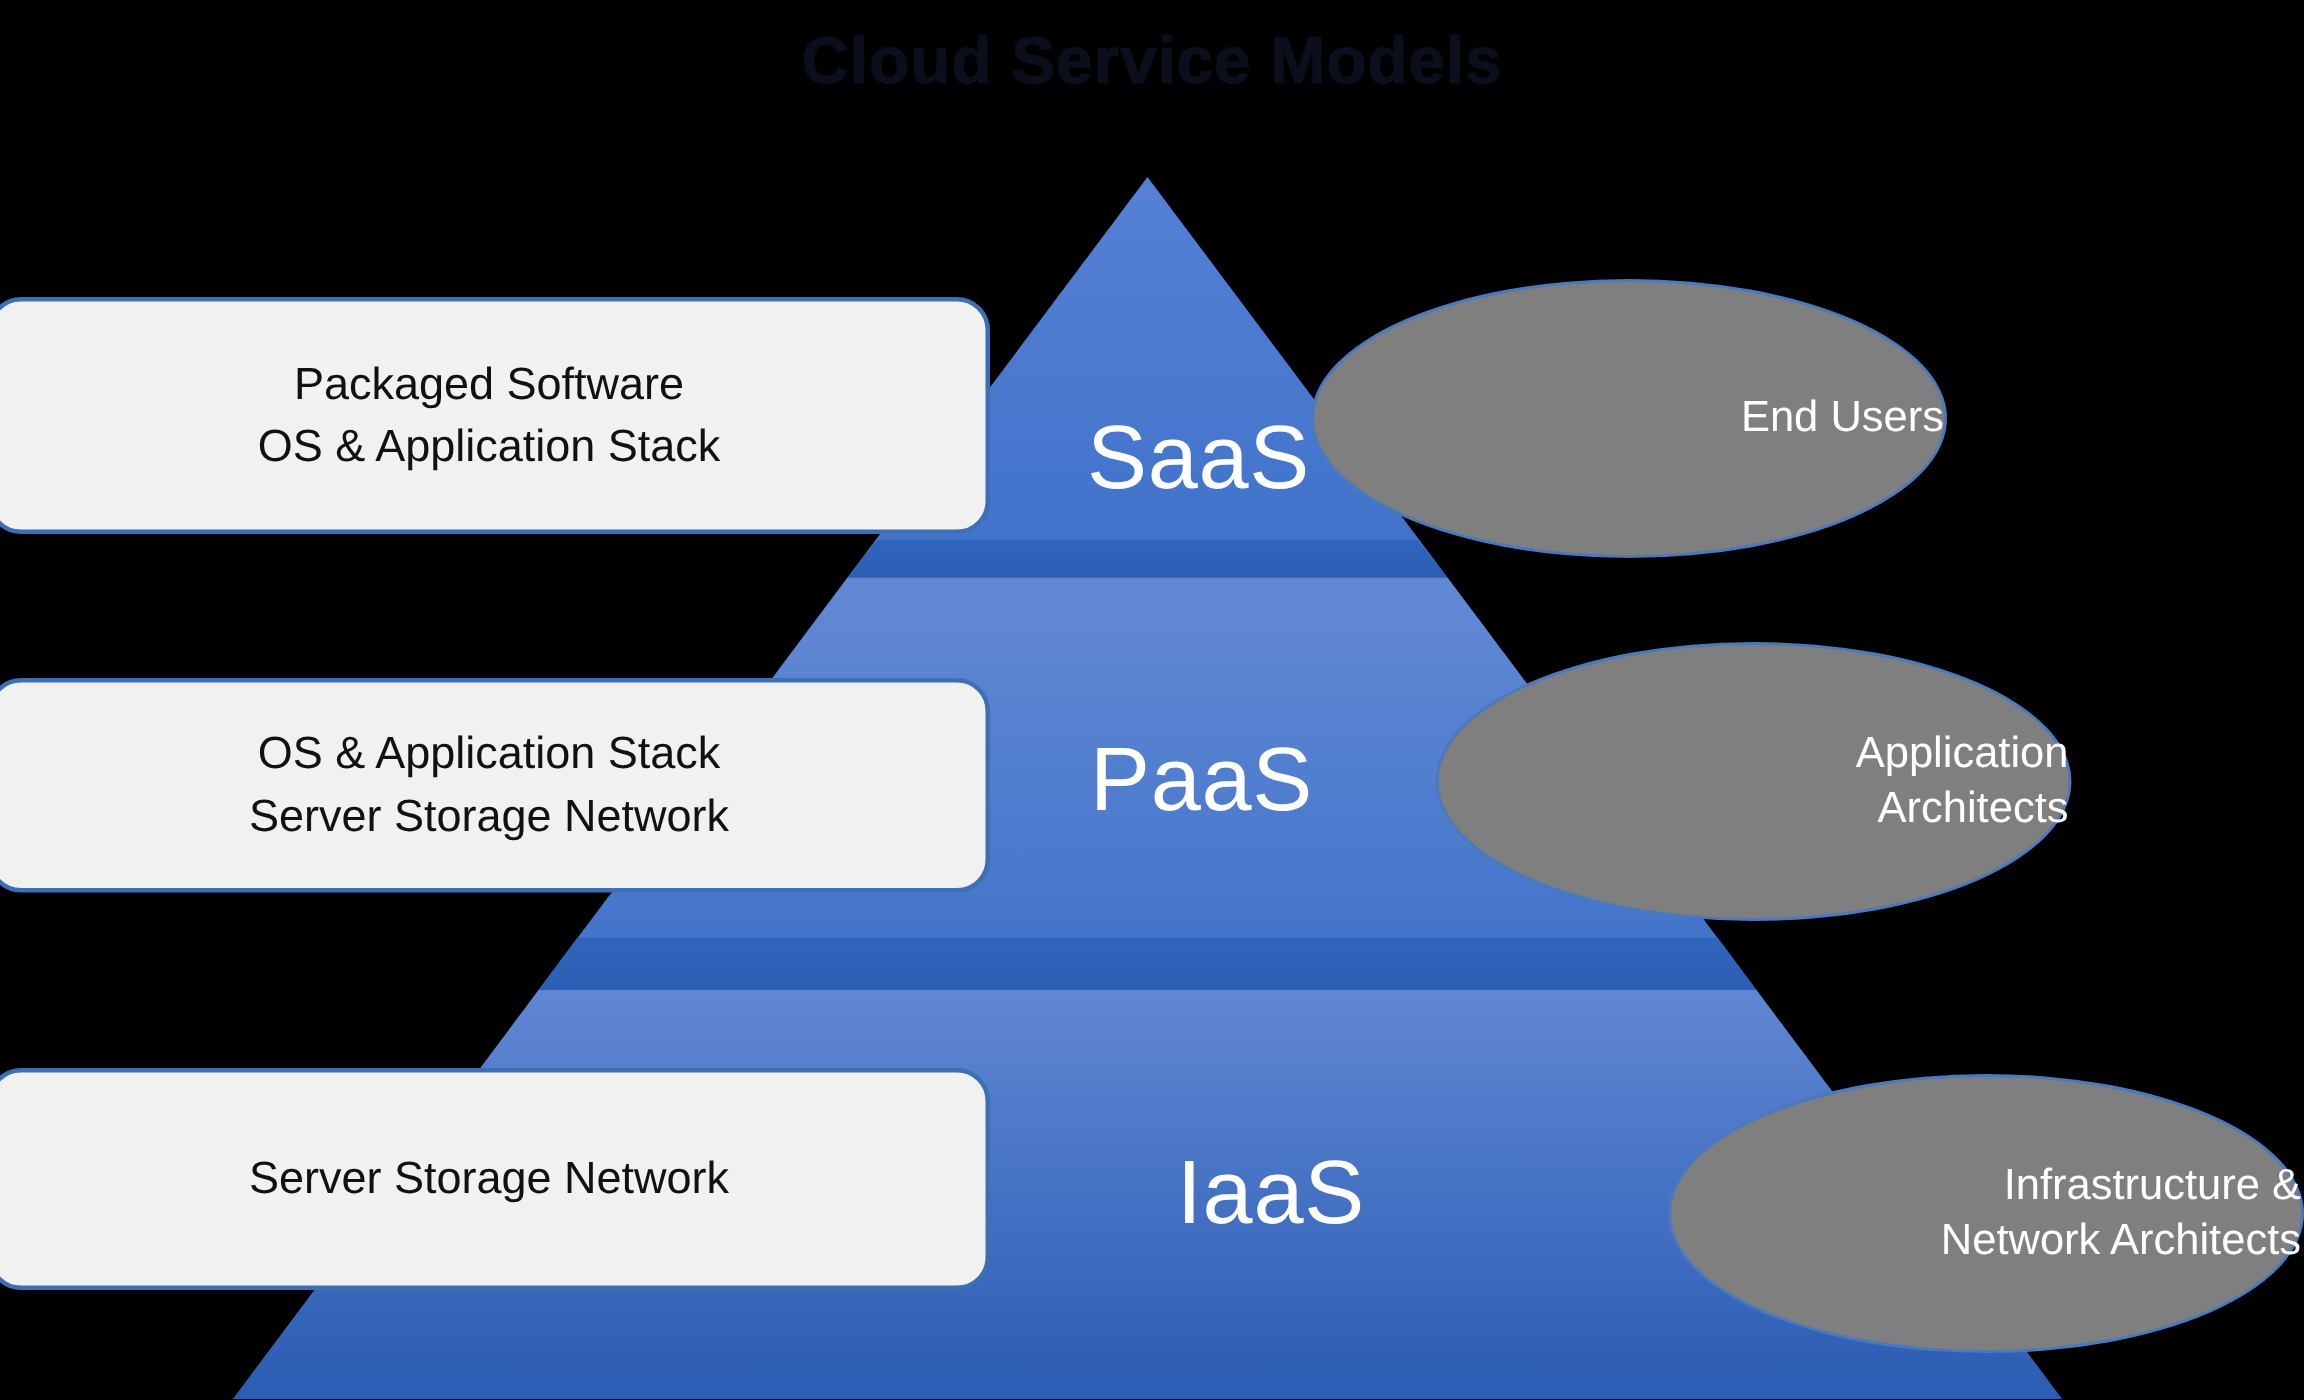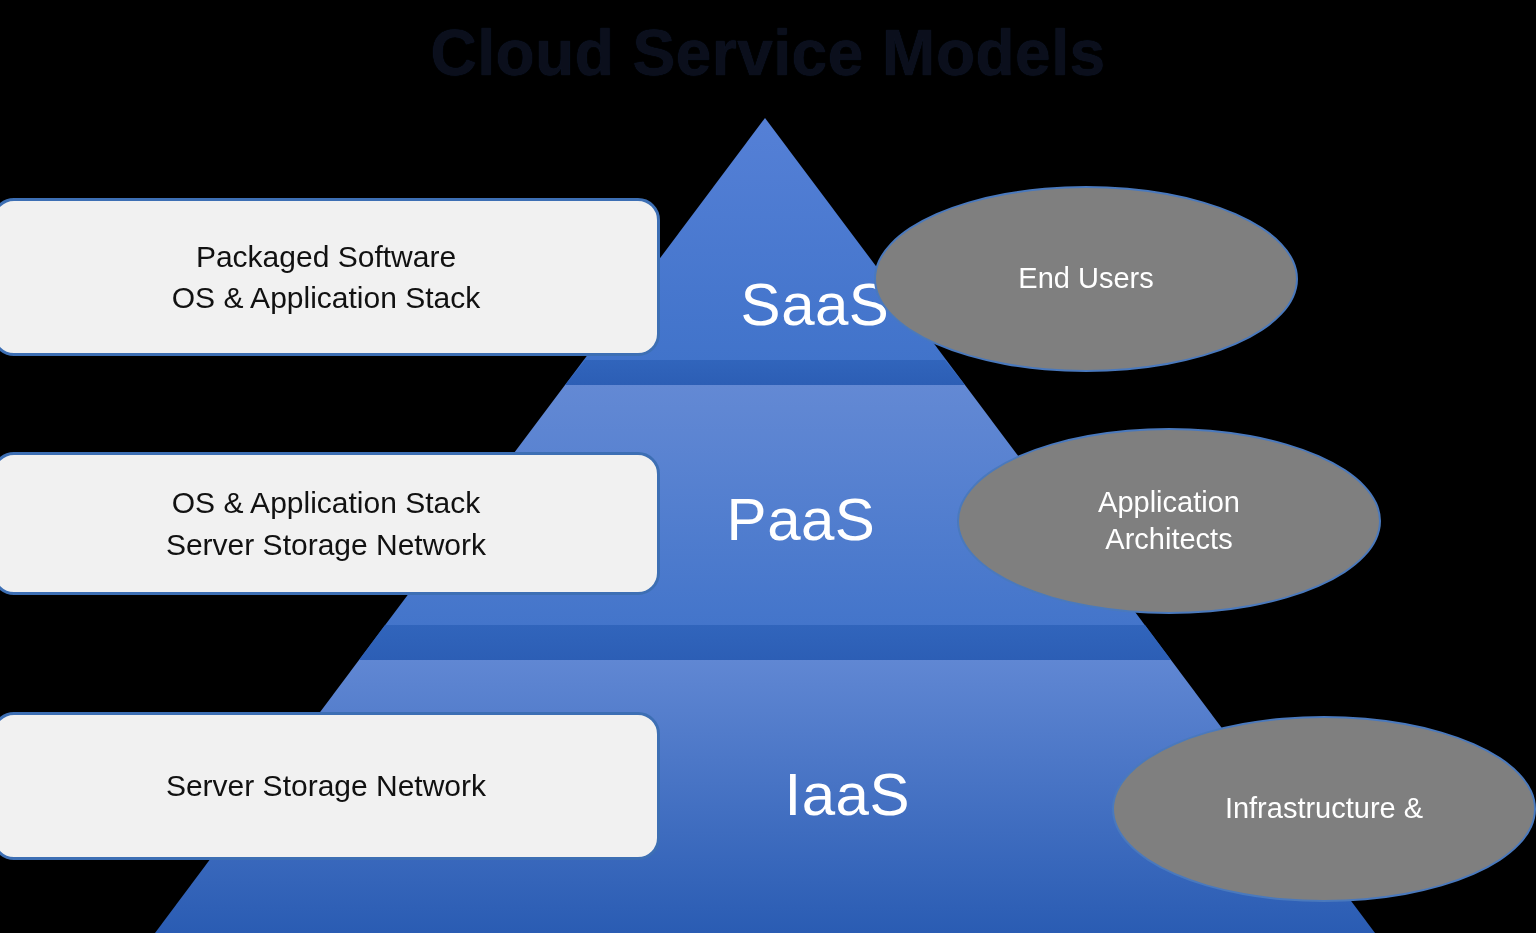--- a/index.html
+++ b/index.html
@@ -14,21 +14,21 @@
     width:1536px; height:933px;
     background:#000000;
   }
 
   
   #title {
     position:absolute;
     left:0; top:16px;
     width:1536px;
     text-align:center;
-    font-size:64px;
+    font-size:44px;
     font-weight:700;
     letter-spacing:0.5px;
     color:#0b0f1c;           
     text-shadow:0 0 1px #12203c;
     white-space:nowrap;
   }
 
   
   #pyramid {
     position:absolute;
@@ -63,33 +63,33 @@
   
   .tier-label {
     position:absolute;
     color:#ffffff;
     font-size:60px;
     font-weight:400;
     letter-spacing:0.5px;
     white-space:nowrap;
     text-align:center;
   }
-  #label-saas { left:676px; top:270px; width:250px;padding-left:28px; }
+  #label-saas { left:660px; top:270px; width:250px;padding-left:28px; }
   #label-paas { left:660px; top:485px; width:250px;margin-left:16px; }
   #label-iaas { left:660px; top:760px; width:250px;text-align:right; }
 
   
   .audience {
     position:absolute;
     background:#7f7f7f;
     border:2px solid #4a79bd;
     border-radius:50%;
     display:flex;
     flex-direction:column;
-    align-items:center;
+    align-items:flex-end;
     justify-content:center;
     color:#ffffff;
     font-size:29px;
     line-height:1.28;
     text-align:center;
   }
   .audience .line { display:block; white-space:nowrap; }
 
   #aud-endusers  { left:874px;  top:186px; width:424px; height:186px; }
   #aud-appdev    { left:957px;  top:428px; width:424px; height:186px; }
@@ -155,15 +155,16 @@
     <span class="line">End Users</span>
   </div>
 
   <div class="audience" id="aud-appdev">
     <span class="line">Application</span>
     <span class="line">Architects</span>
   </div>
 
   <div class="audience" id="aud-infra">
     <span class="line">Infrastructure &amp;</span>
+    <span class="line">Network Architects</span>
   </div>
 
 </div>
 
 </body></html>

